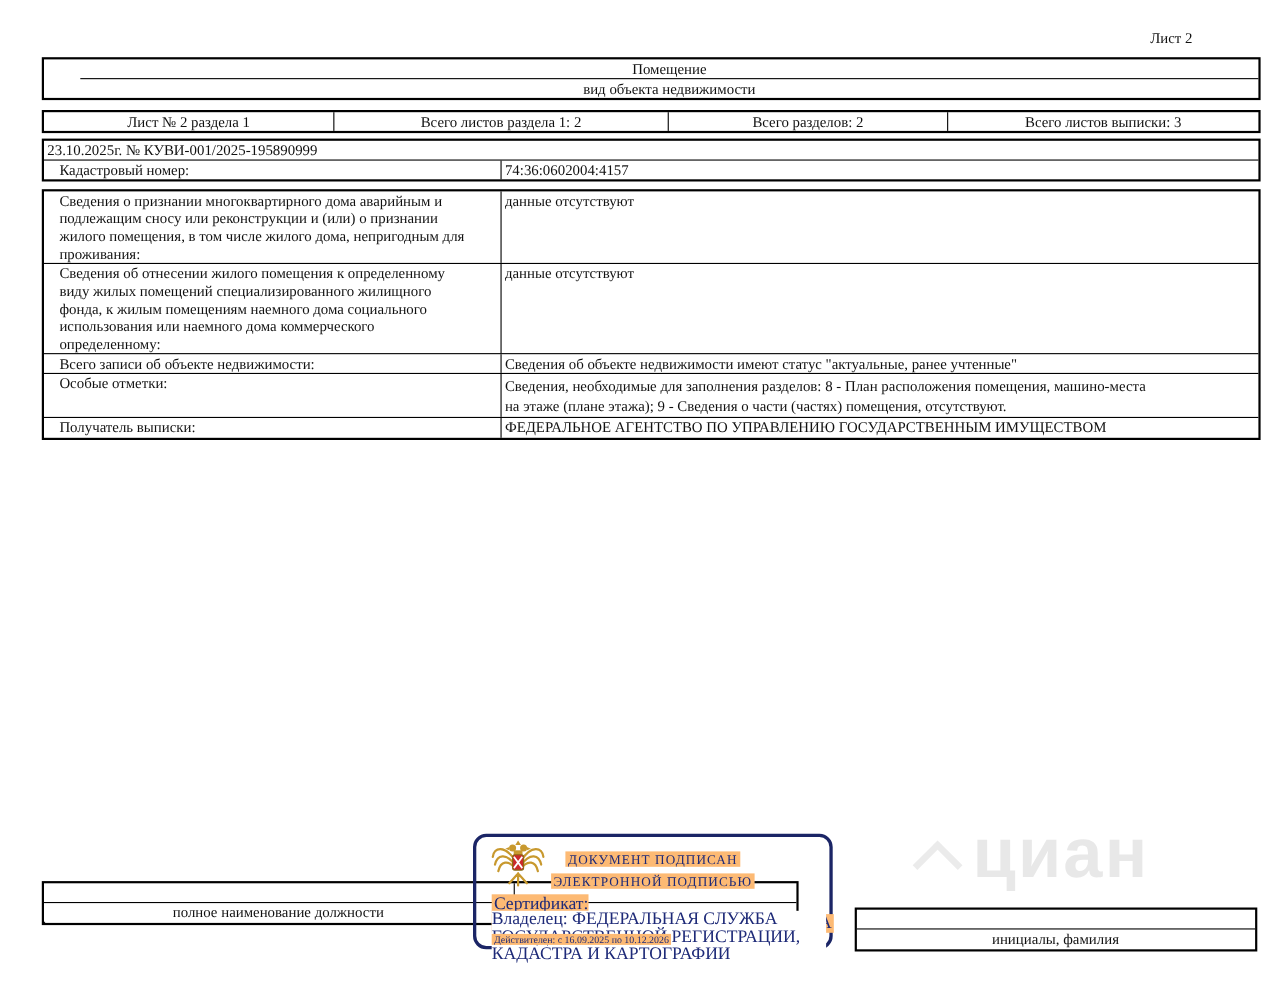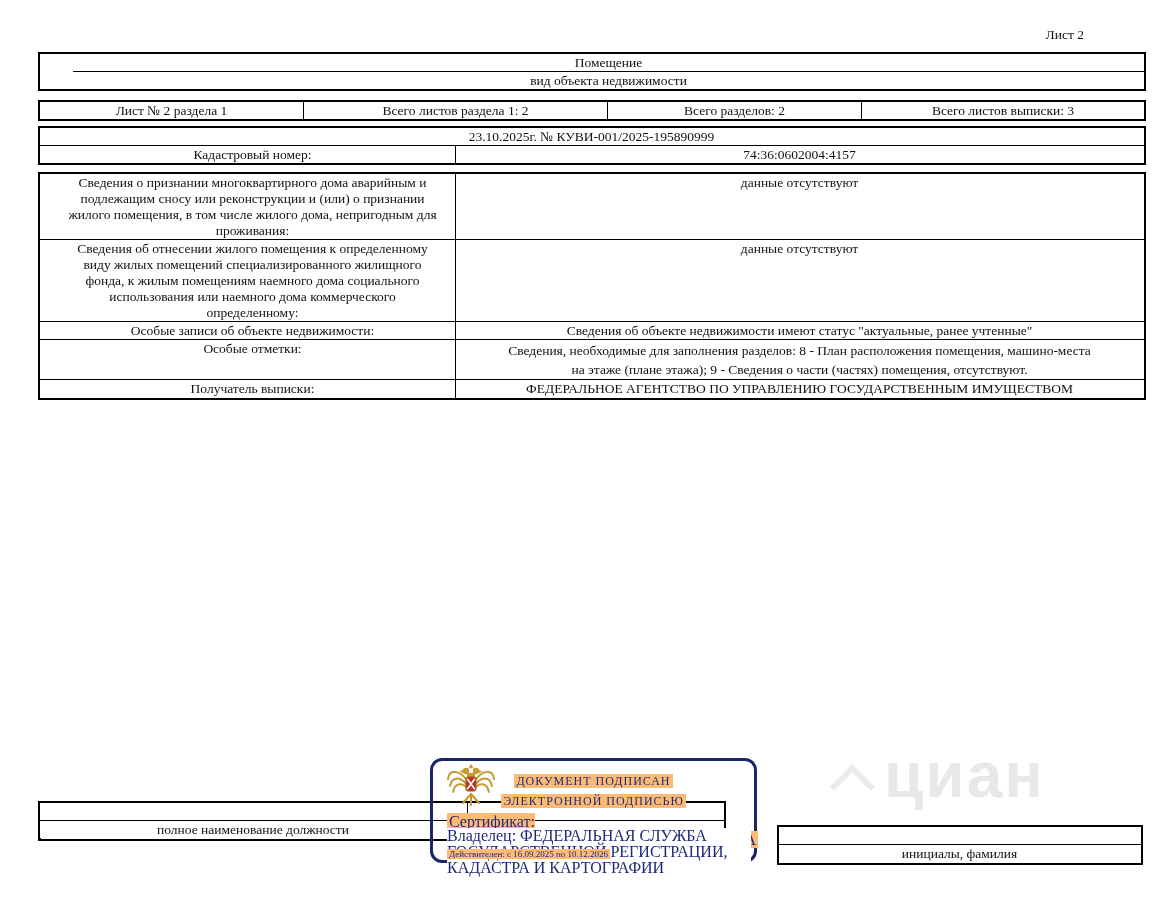--- a/index.html
+++ b/index.html
@@ -8,21 +8,21 @@
     font-family:"Liberation Serif","DejaVu Serif",serif; color:#111;
     overflow:hidden;
   }
   .abs { position:absolute; }
 
   .sheet-label { top:27px; right:87px; font-size:13.5px; }
 
   .doc-table { position:absolute; left:38px; border:2px solid #000; box-sizing:border-box; background:transparent; z-index:1; }
   .row { display:flex; box-sizing:border-box; }
   .row + .row { border-top:1px solid #000; }
-  .cell { box-sizing:border-box; padding:1px 4px 0 3px; font-size:13.5px; line-height:16px;text-align:center; }
+  .cell { box-sizing:border-box; padding:1px 4px 0 3px; font-size:13.5px; line-height:16px; }
   .cell.center { text-align:center; padding:1px 2px 0 2px; }
   .cell.bl { border-left:1px solid #000; }
 
   
   #t-object { top:52px; width:1108px;padding-left:33px; }
   #t-object .cell { width:100%; }
   #t-sheetinfo { top:100px; width:1108px; }
   #t-meta { top:126px; width:1108px; }
   #t-details { top:172px; width:1108px; }
 
@@ -123,21 +123,21 @@
       <div class="cell col-label">
           <div>Сведения об отнесении жилого помещения к определенному</div>
           <div>виду жилых помещений специализированного жилищного</div>
           <div>фонда, к жилым помещениям наемного дома социального</div>
           <div>использования или наемного дома коммерческого</div>
           <div>определенному:</div>
         </div>
       <div class="cell col-value">данные отсутствуют</div>
     </div>
     <div class="row" style="min-height:18px">
-      <div class="cell col-label">Особые записи об объекте недвижимости:</div>
+      <div class="cell col-label">Всего записи об объекте недвижимости:</div>
       <div class="cell col-value">Сведения об объекте недвижимости имеют статус "актуальные, ранее учтенные"</div>
     </div>
     <div class="row" style="min-height:37px">
       <div class="cell col-label">Особые отметки:</div>
       <div class="cell col-value lh19">
           <div>Сведения, необходимые для заполнения разделов: 8 - План расположения помещения, машино-места</div>
           <div>на этаже (плане этажа); 9 - Сведения о части (частях) помещения, отсутствуют.</div>
         </div>
     </div>
     <div class="row" style="min-height:19px">

